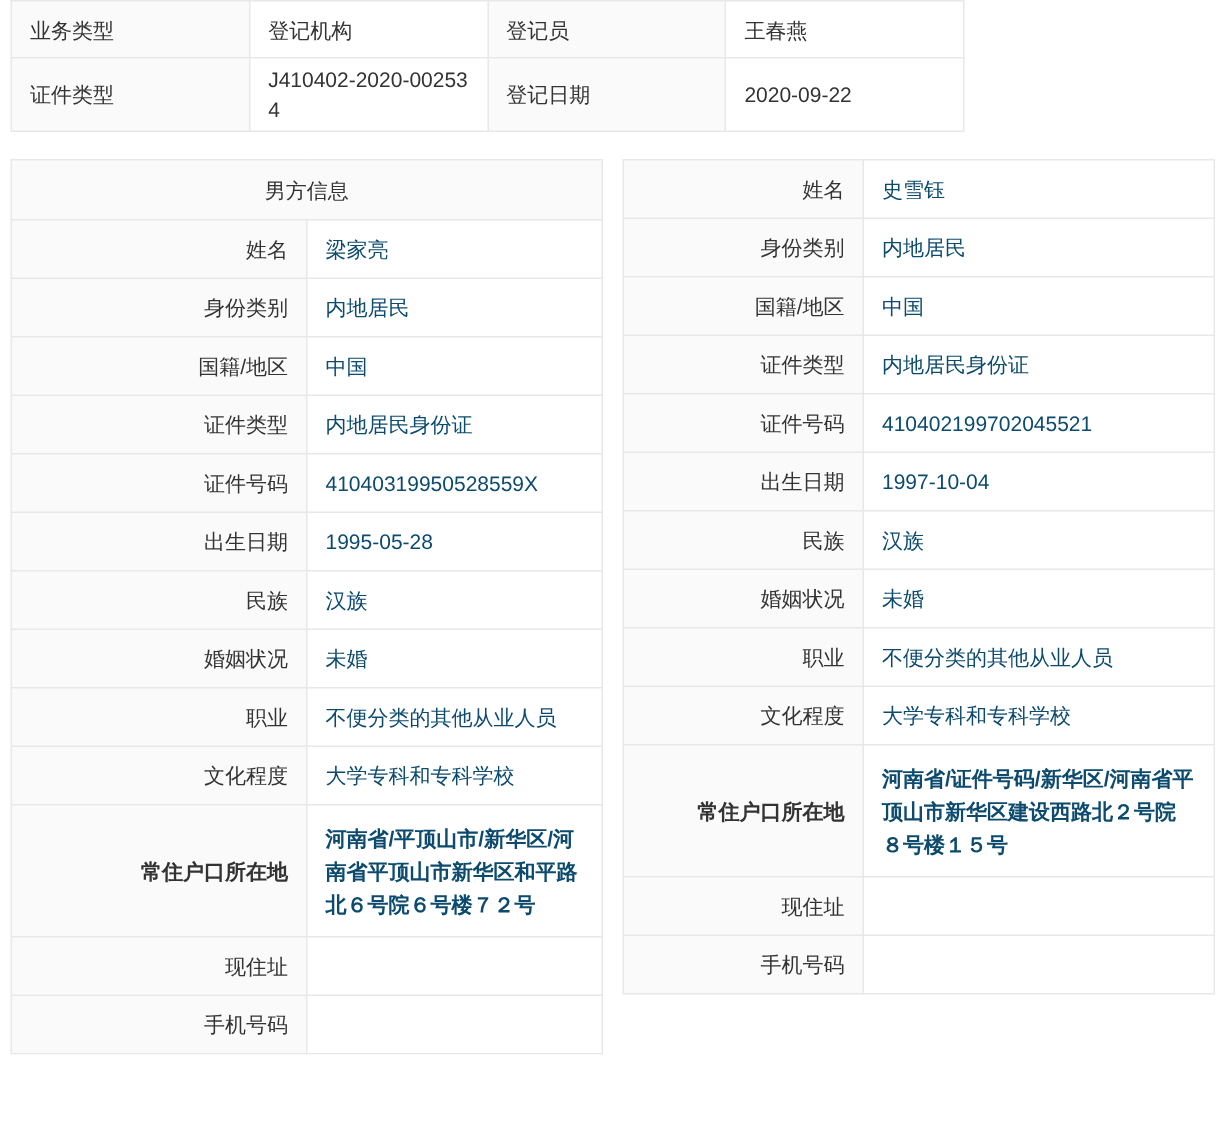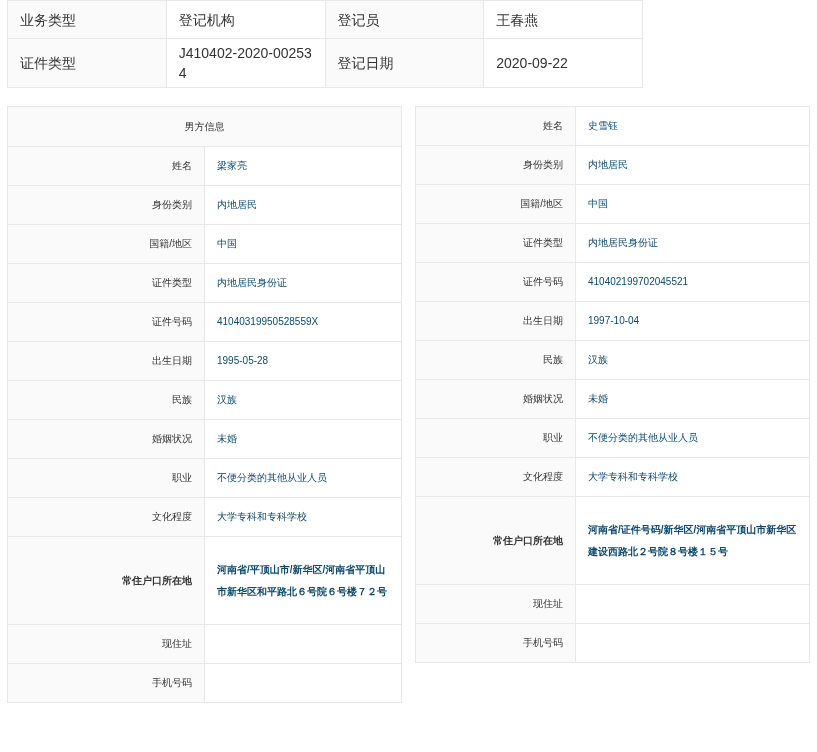--- a/index.html
+++ b/index.html
@@ -65,21 +65,21 @@
     width: 395px;
     border-top: 1px solid #e8e8e8;
     border-left: 1px solid #e8e8e8;
   }
   table.person-tbl td {
     border-right: 1px solid #e8e8e8;
     border-bottom: 1px solid #e8e8e8;
     padding: 8px 12px;
     box-sizing: border-box;
     vertical-align: middle;
-    font-size: 10px;
+    font-size: 14px;
     line-height: 22px;
     word-break: break-all;
   }
   table.person-tbl td.hdr {
     background: #fafafa;
     text-align: center;
     height: 40px;
     padding: 4px 12px;
     color: #333333;
   }

